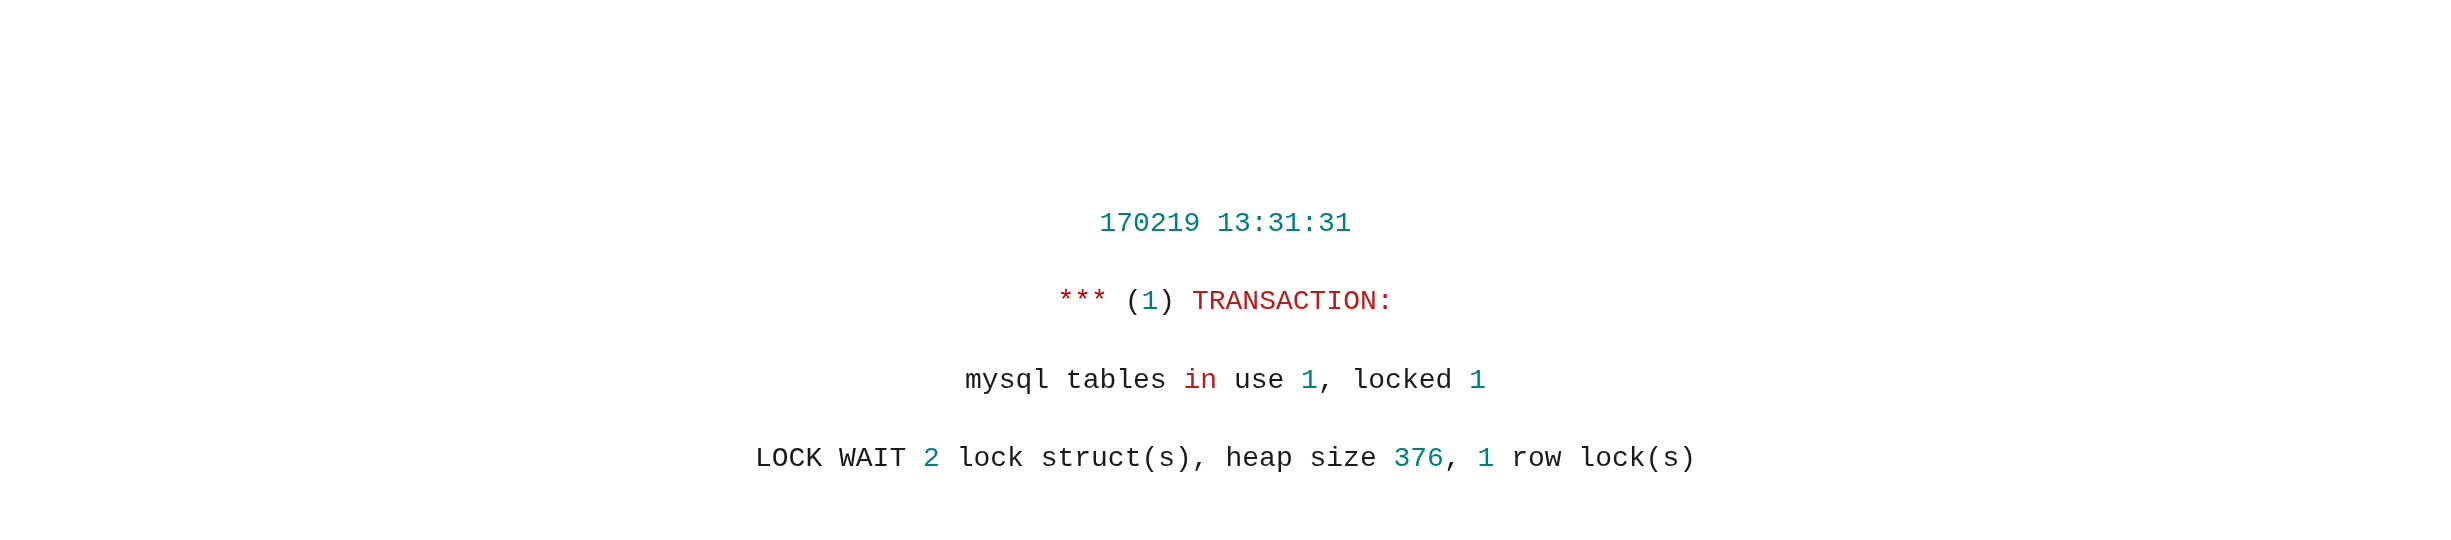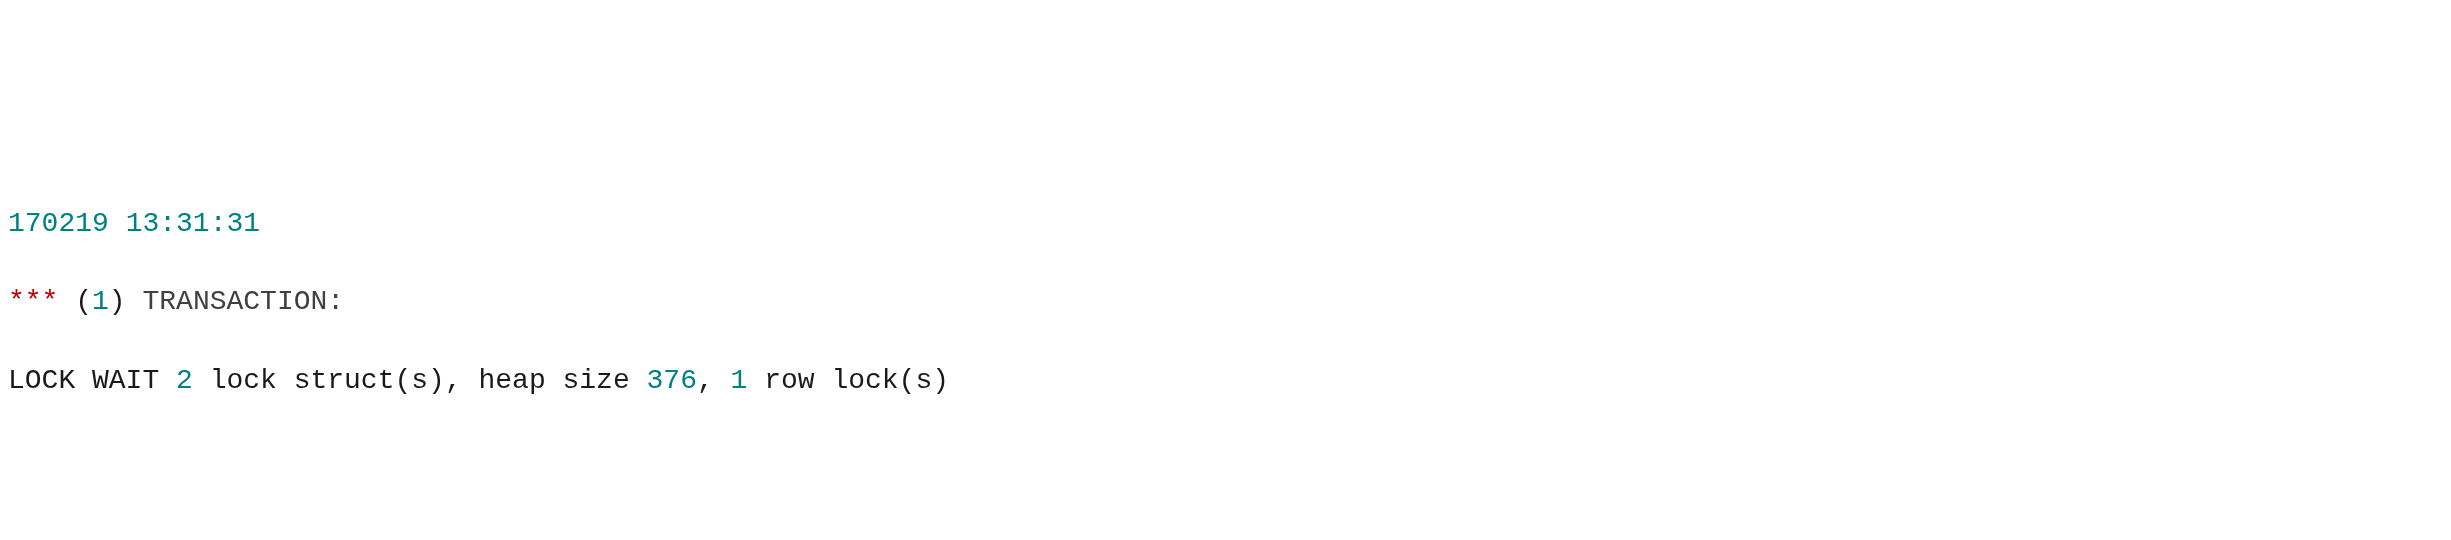--- a/index.html
+++ b/index.html
@@ -11,34 +11,36 @@
       font-family: 'Consolas', 'Monaco', 'Courier New', monospace;
       font-size: 28px;
       line-height: 1.4;
       background: #ffffff;
       color: #333333;
       padding: 8px;
       white-space: pre;
     }
     .line {
       display: block;
+      text-align: center;
     }
     .t-red { color: #c00000; }
     .t-teal { color: #008080; }
-    .t-navy { color: #404040; }
+    .t-navy { color: #b91c1c; }
     .t-black { color: #1a1a1a; }
   </style>
 </head>
 <body>
 
 
 
 <div>
 <span class="line"><span class="t-teal">170219</span> <span class="t-teal">13:31:31</span></span>
 <span class="line"><span class="t-red">***</span> <span class="t-black">(</span><span class="t-teal">1</span><span class="t-black">)</span> <span class="t-navy">TRANSACTION:</span></span>
+<span class="line"><span class="t-black">mysql tables </span><span class="t-navy">in</span><span class="t-black"> use </span><span class="t-teal">1</span><span class="t-black">, locked </span><span class="t-teal">1</span></span>
 <span class="line"><span class="t-black">LOCK WAIT </span><span class="t-teal">2</span><span class="t-black"> lock struct(s), heap size </span><span class="t-teal">376</span><span class="t-black">, </span><span class="t-teal">1</span><span class="t-black"> row lock(s)</span></span>
 
 
 
 
 
 
 
 </div>
 

